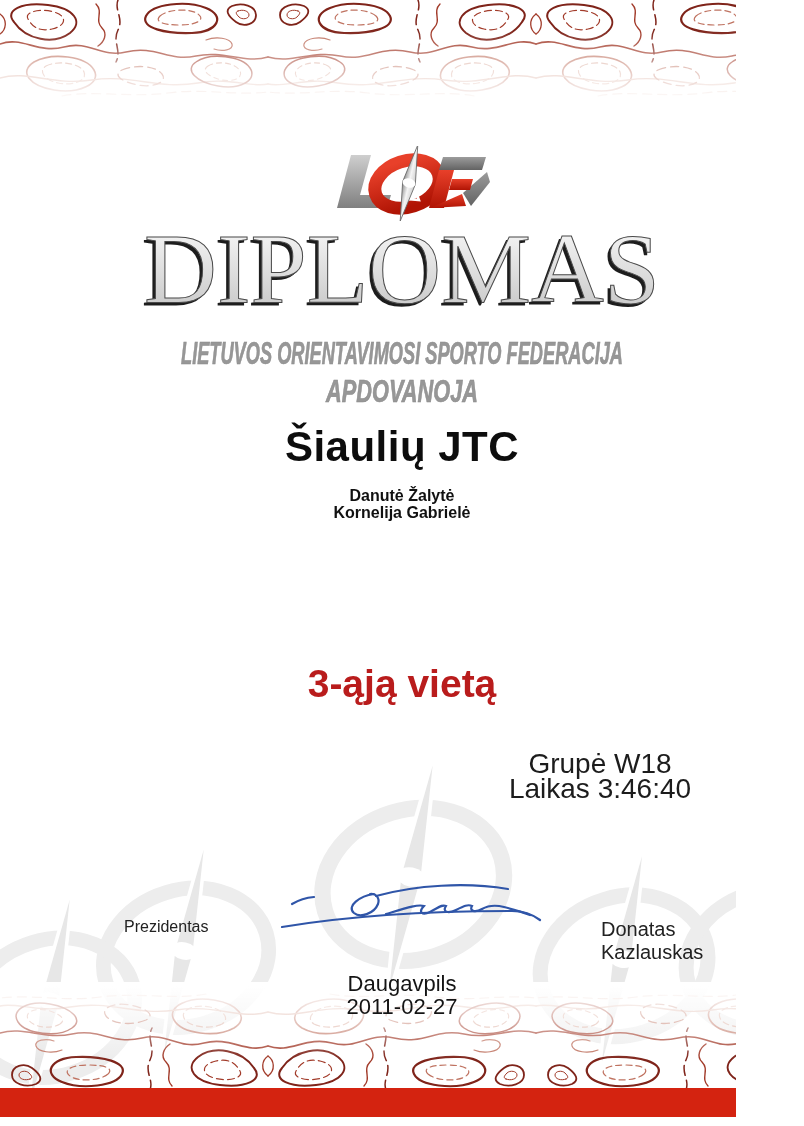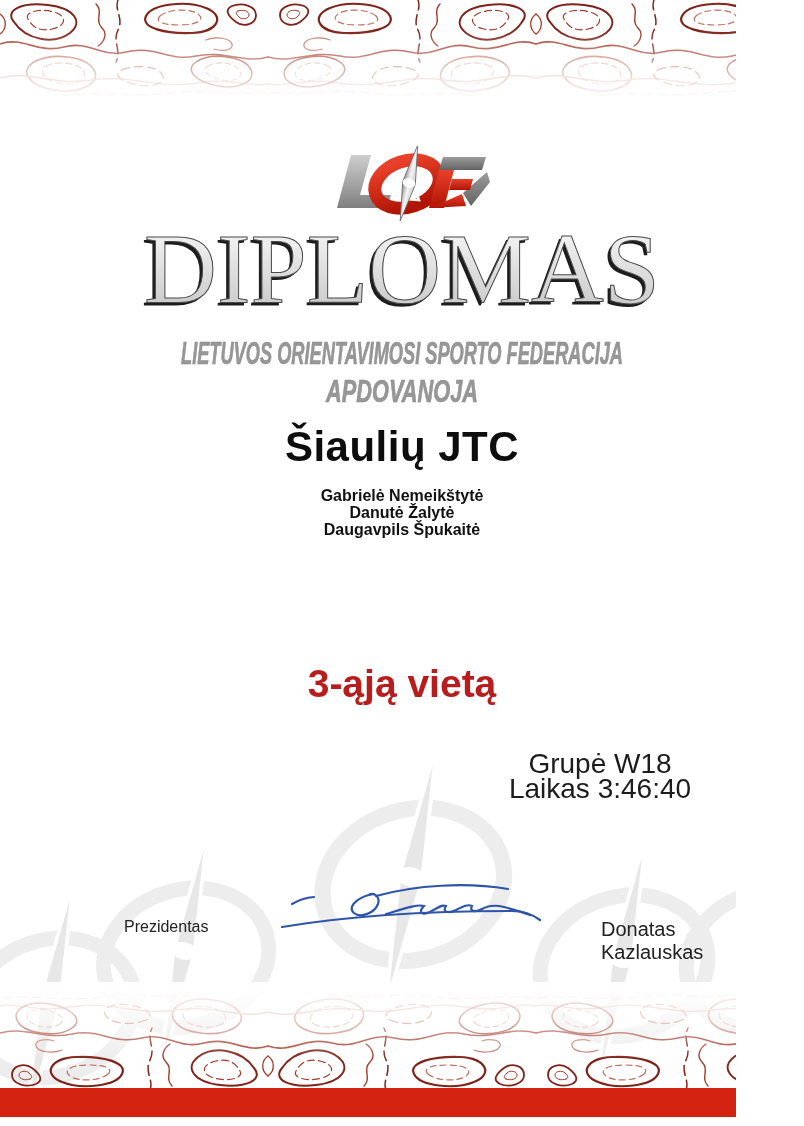--- a/index.html
+++ b/index.html
@@ -145,23 +145,22 @@
     <text x="402" y="89" text-anchor="middle" font-family="Liberation Serif, serif" font-size="100" textLength="516" lengthAdjust="spacingAndGlyphs" fill="url(#tG)" stroke="#4a4a4a" stroke-width="1">DIPLOMAS</text>
   </svg>
 
   <svg class="subtitle-svg" width="804" height="82" viewBox="0 0 804 82">
     <text x="402" y="34" text-anchor="middle" font-family="Liberation Sans, sans-serif" font-size="31" font-weight="bold" font-style="italic" textLength="442" lengthAdjust="spacingAndGlyphs" fill="#979797" stroke="#8a8a8a" stroke-width="0.6">LIETUVOS ORIENTAVIMOSI SPORTO FEDERACIJA</text>
     <text x="402" y="72" text-anchor="middle" font-family="Liberation Sans, sans-serif" font-size="31" font-weight="bold" font-style="italic" textLength="152" lengthAdjust="spacingAndGlyphs" fill="#979797" stroke="#8a8a8a" stroke-width="0.6">APDOVANOJA</text>
   </svg>
 
   <div class="abs center team">Šiaulių JTC</div>
   <div class="abs center members">
-    <div>Gabrielė Nemeikštytė</div>
     <div>Danutė Žalytė</div>
-    <div>Daugavpils Špukaitė</div>
+    <div>Kornelija Gabrielė</div>
   </div>
 
   <div class="abs center place">3-ąją vietą</div>
 
   <div class="details">
     <div>Grupė W18</div>
     <div>Laikas 3:46:40</div>
   </div>
 
   <div class="role">Prezidentas</div>
@@ -169,16 +168,20 @@
     <g fill="none" stroke="#2f55a8" stroke-width="2.2" stroke-linecap="round">
       <path d="M16,24 Q26,18 38,17"></path>
       <path d="M98,14 C84,16 70,26 78,33 C84,38 98,34 102,24 C104,18 100,13 94,14"></path>
       <path d="M100,16 C140,5 190,2 232,9"></path>
       <path d="M110,34 C130,28 142,24 148,26 C142,32 146,36 154,32 C162,28 166,24 170,26 C166,32 172,34 180,30 C188,26 192,24 196,26 C193,31 199,33 206,29 C213,25 220,25 228,27 C236,29 244,31 254,35"></path>
       <path d="M6,47 C66,37 146,31 236,31 C248,31 256,34 264,40"></path>
     </g>
   </svg>
   <div class="signer">Donatas Kazlauskas</div>
 
+  <div class="abs center footer">
+    <div>Daugavpils</div>
+    <div>2011-02-27</div>
+  </div>
 
   <div class="red-bar"></div>
 
 </div>
 
 </body></html>

